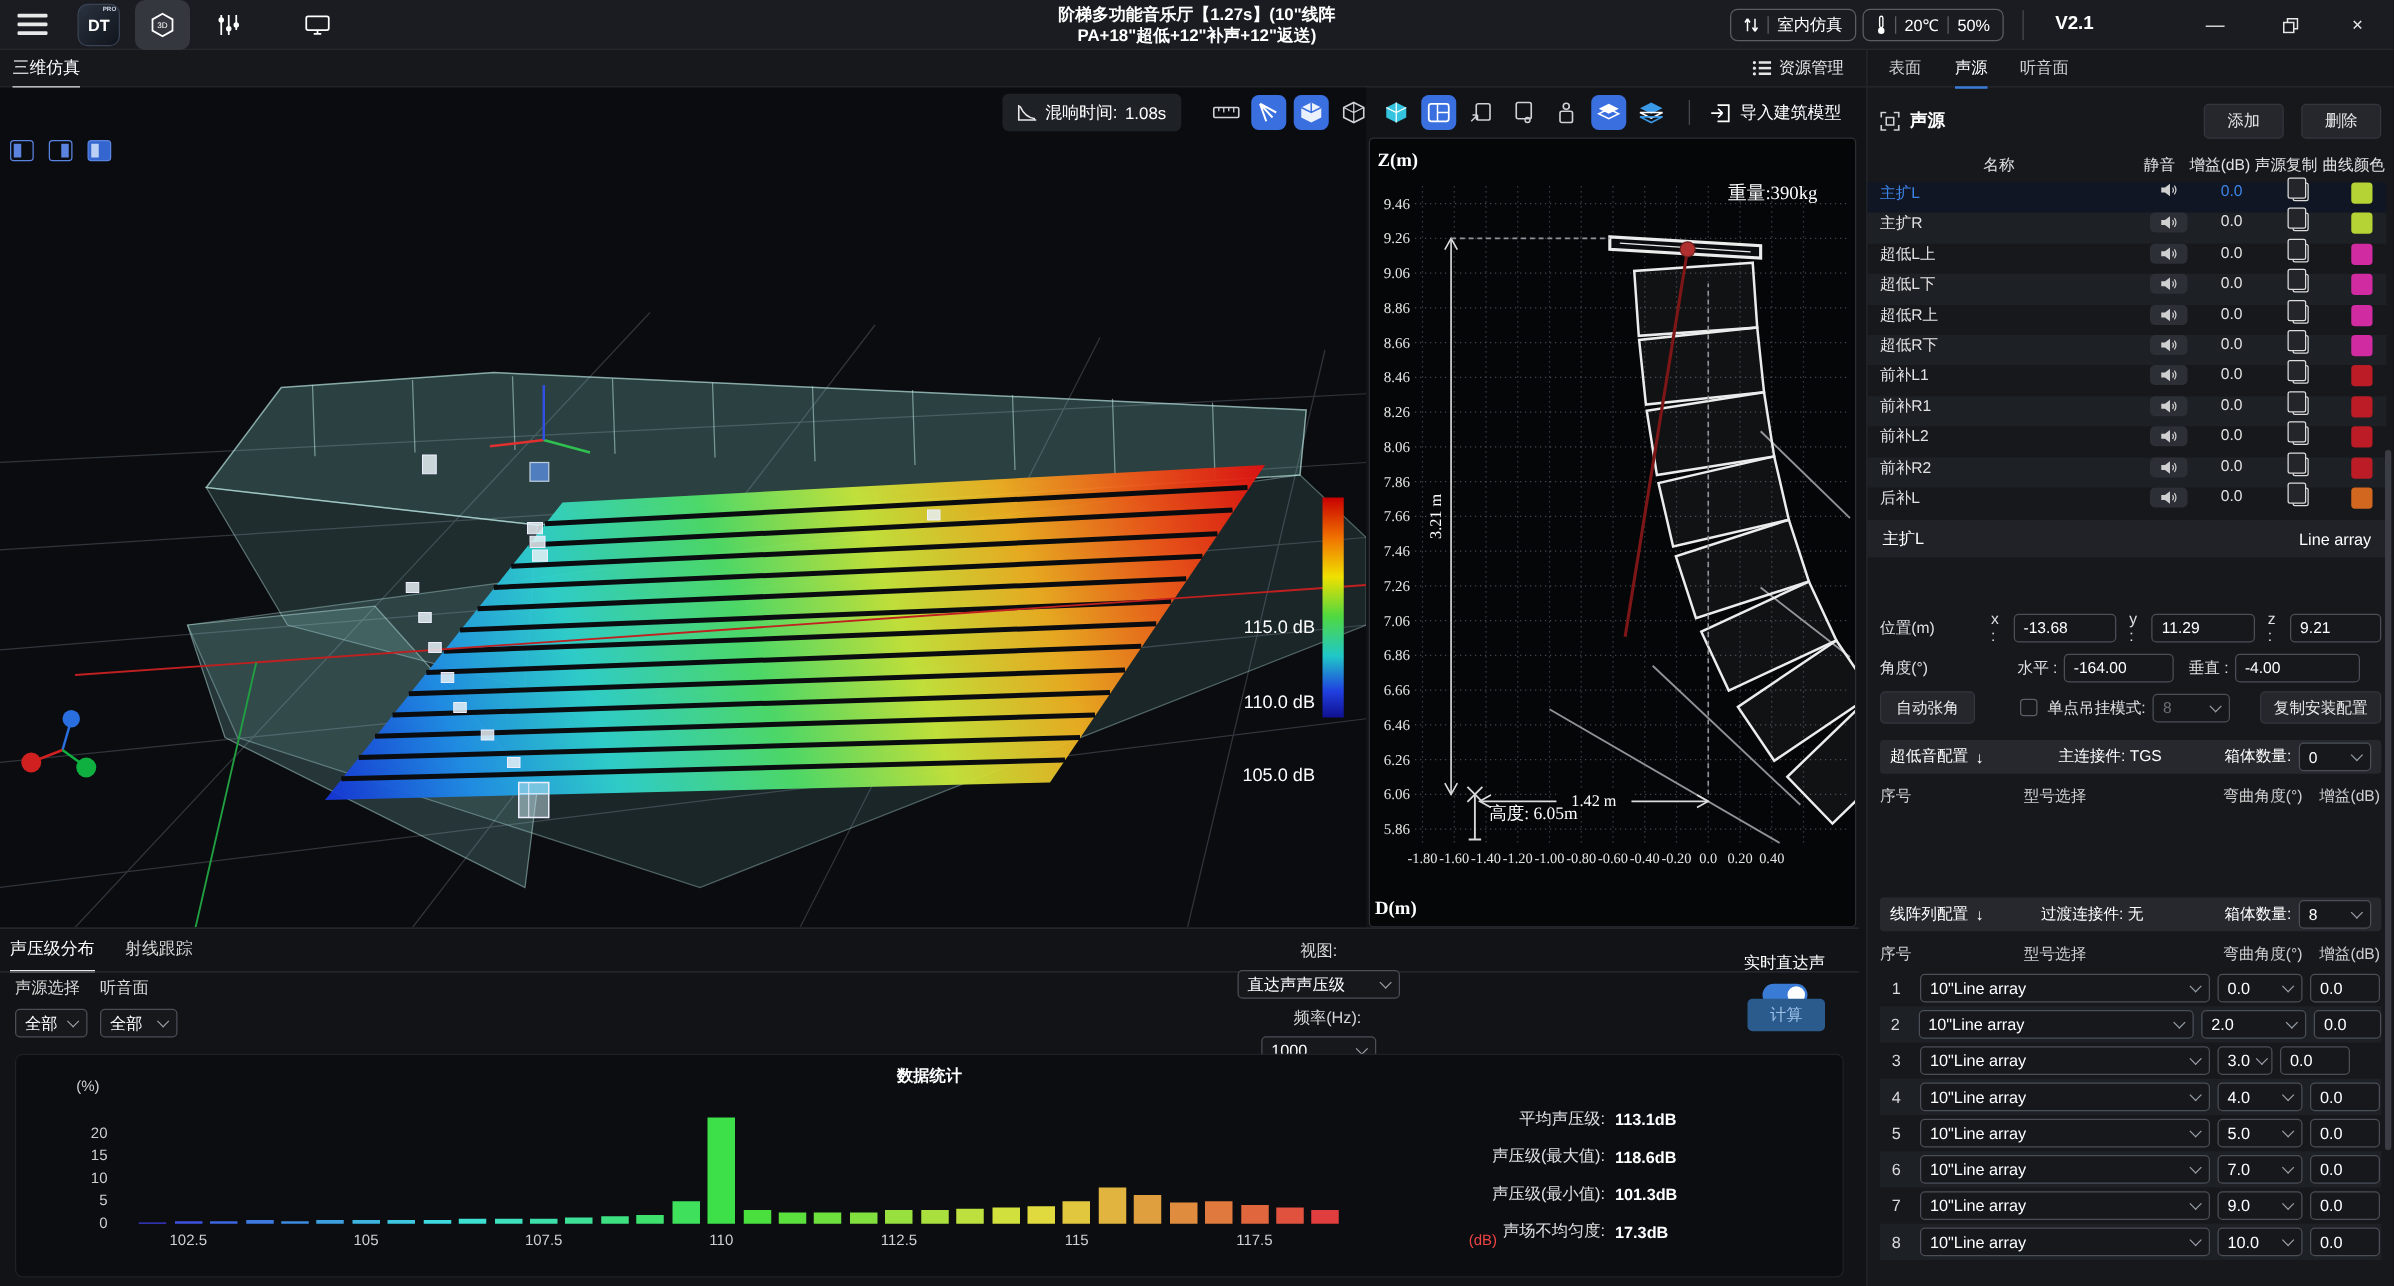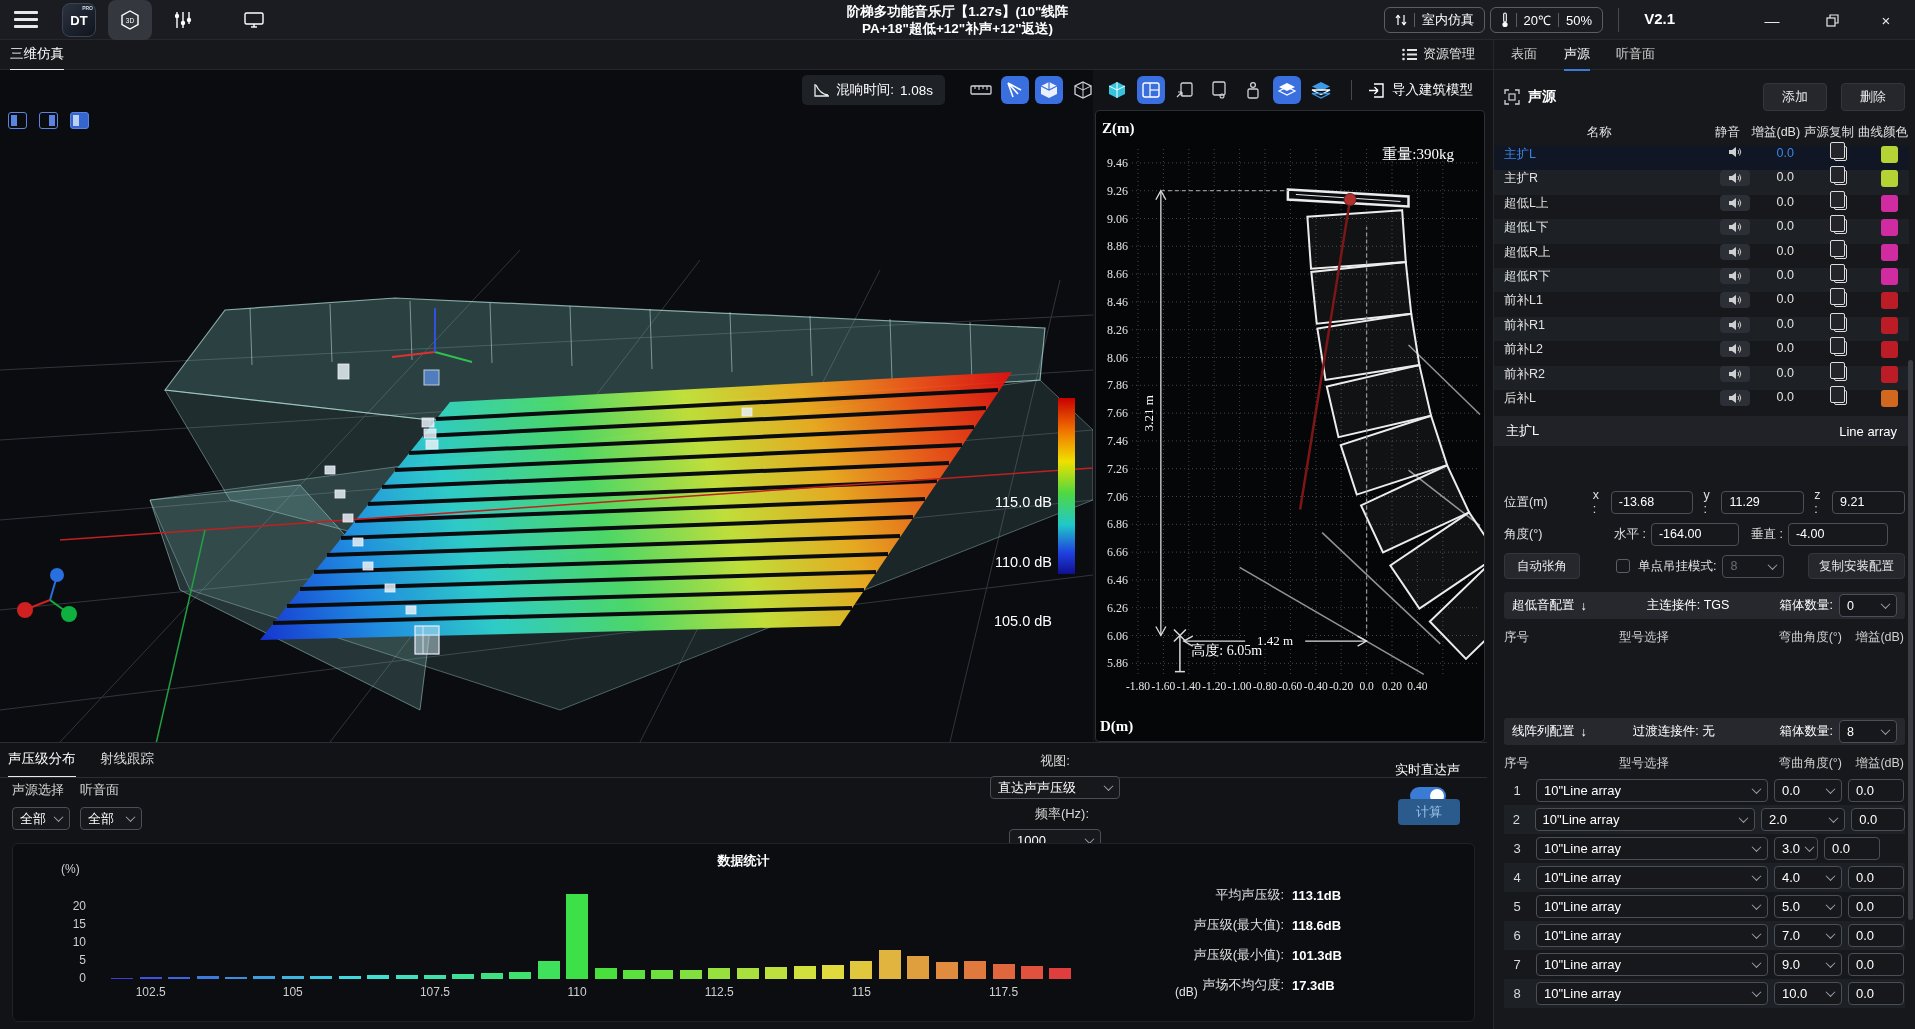--- a/index.html
+++ b/index.html
@@ -112,21 +112,21 @@
   .btab.active { color:#fff; border-bottom:2.5px solid #e8e8e8; }
   .ctl-label { color:#d8d8d8; }
   #chart-card { position:absolute; left:12px; top:100px; width:1463px; height:179px; background:#0b0d11;
     border:1px solid #1e2127; border-radius:6px; }
   #chart-title { position:absolute; left:0; right:0; top:8px; text-align:center; color:#fff; font-weight:bold; font-size:13px; }
   #plot { position:absolute; left:95px; top:40px; width:995px; height:95px; }
   .bar { position:absolute; bottom:0; width:22px; }
   .ytick { position:absolute; right:100%; margin-right:22px; transform:translateY(6px); color:#cfcfcf; font-size:12px; }
   .xtick { position:absolute; top:100%; margin-top:6px; transform:translateX(-50%); color:#cfcfcf; font-size:12px; }
   #pct-label { position:absolute; left:48px; top:18px; color:#cfcfcf; font-size:12px; }
-  #db-label { position:absolute; left:1162px; top:141px; color:#e5e5e5; font-size:12px; }
+  #db-label { position:absolute; left:1162px; top:141px; color:#ef4444; font-size:12px; }
   #stats { position:absolute; right:100px; top:36px; }
   .stat-line { display:flex; height:30px; align-items:center; }
   .stat-label { width:150px; text-align:right; color:#e0e0e0; }
   .stat-value { width:90px; padding-left:8px; color:#fff; font-weight:bold; }
   .toggle { width:36px; height:18px; border-radius:9px; background:#3a7bd5; position:relative; }
   .toggle b { position:absolute; right:2px; top:2px; width:14px; height:14px; border-radius:50%; background:#fff; }
   #calc-btn { position:absolute; right:27px; top:56px; width:62px; height:26px; background:#2b5a8c;
     color:#9cc0e8; border-radius:4px; display:flex; align-items:center; justify-content:center; }
 </style>
 </head>

